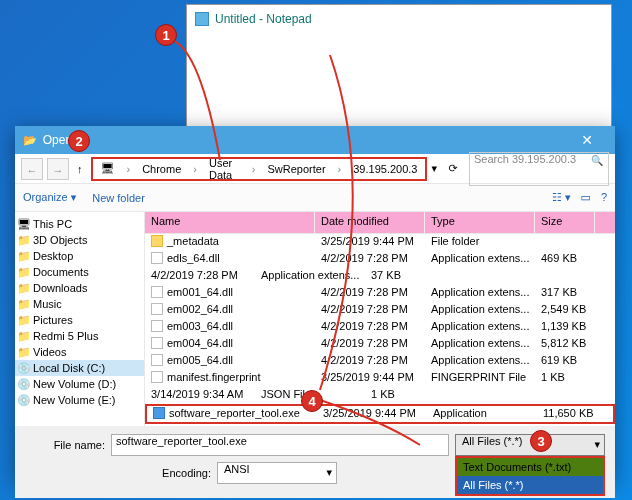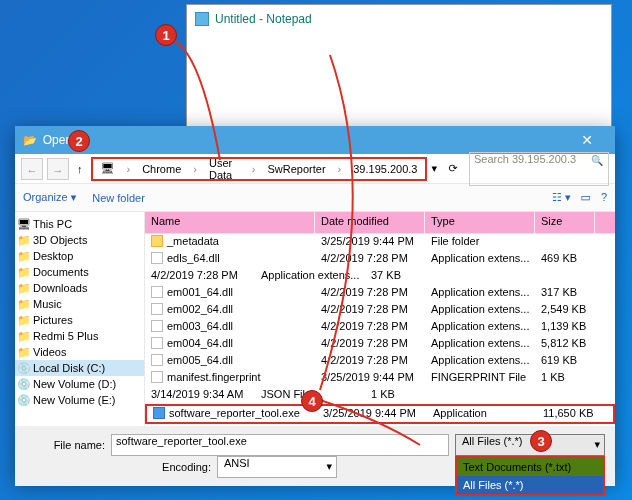--- a/index.html
+++ b/index.html
@@ -37,21 +37,21 @@
 .c1{width:170px}.c2{width:110px}.c3{width:110px}.c4{width:60px;text-align:left}
 .row{display:flex;height:17px}
 .row div{padding:1px 6px;white-space:nowrap;overflow:hidden}
 .row .c1{display:flex;align-items:flex-start;gap:4px}
 .fico{width:12px;height:12px;flex-shrink:0}
 .folder{background:#ffd96a;border:1px solid #e8b73a}
 .file{background:#fff;border:1px solid #bbb}
 .exe{background:#4a9ae8;border:1px solid #2a7ac8}
 .row.sel{border:2px solid #d93025;height:20px}
 .bottom{padding:8px 10px;background:#f0f0f0}
-.brow{display:flex;align-items:center;gap:6px}
+.brow{display:flex;align-items:center;margin-bottom:6px;gap:6px}
 .brow label{width:80px;text-align:right}
 .fname{flex:1;height:22px;border:1px solid #adadad;padding:0 4px;background:#fff}
 .dd-wrap{position:relative;width:150px}
 .dd{height:22px;border:1px solid #7a7a7a;background:#e8e8e8;padding:0 18px 0 6px;position:relative}
 .dd::after{content:'▾';position:absolute;right:4px;top:3px}
 .dd-pop{position:absolute;top:22px;left:0;right:0;background:#4d7c0f;border:2px solid #d93025;z-index:10}
 .dd-pop div{padding:3px 6px}
 .dd-pop .s{background:#2464b3;color:#fff}
 .enc{width:120px;height:22px;border:1px solid #adadad;background:#fff;padding:0 18px 0 6px;position:relative}
 .enc::after{content:'▾';position:absolute;right:4px;top:3px}

